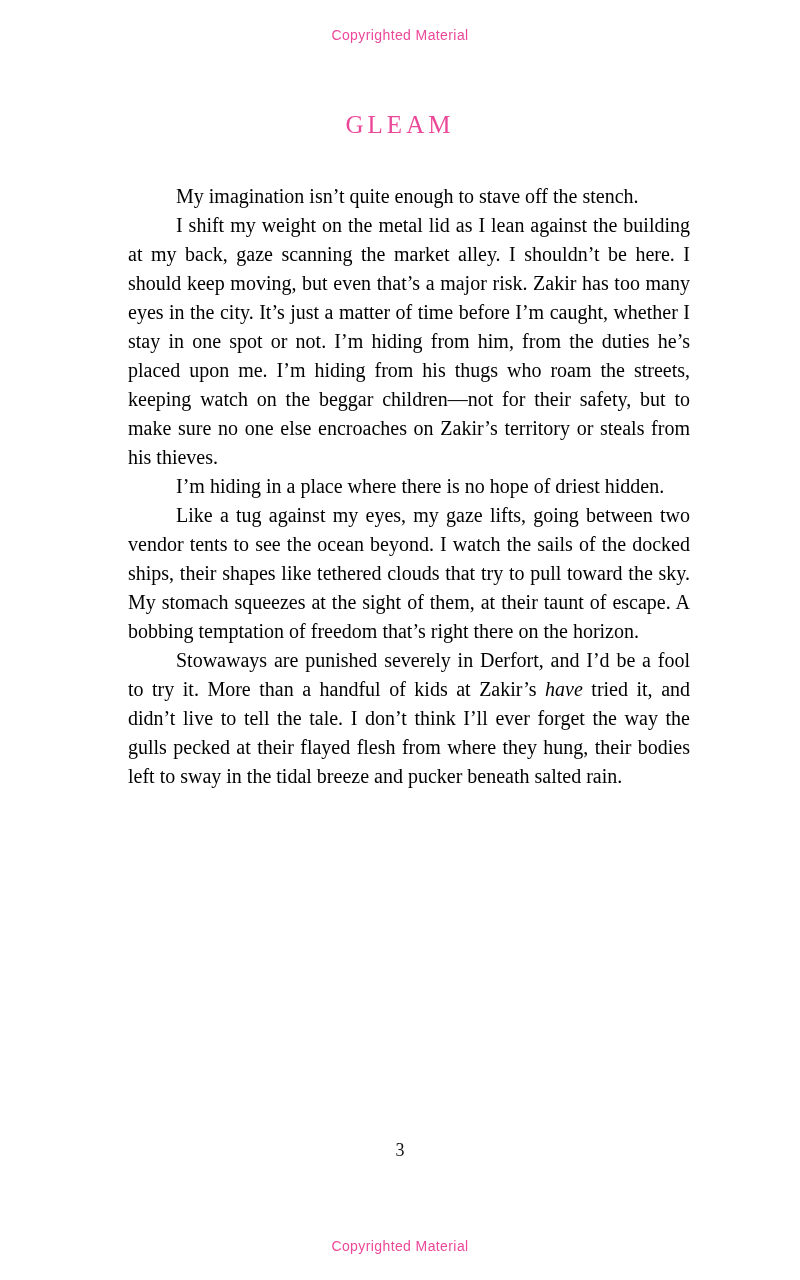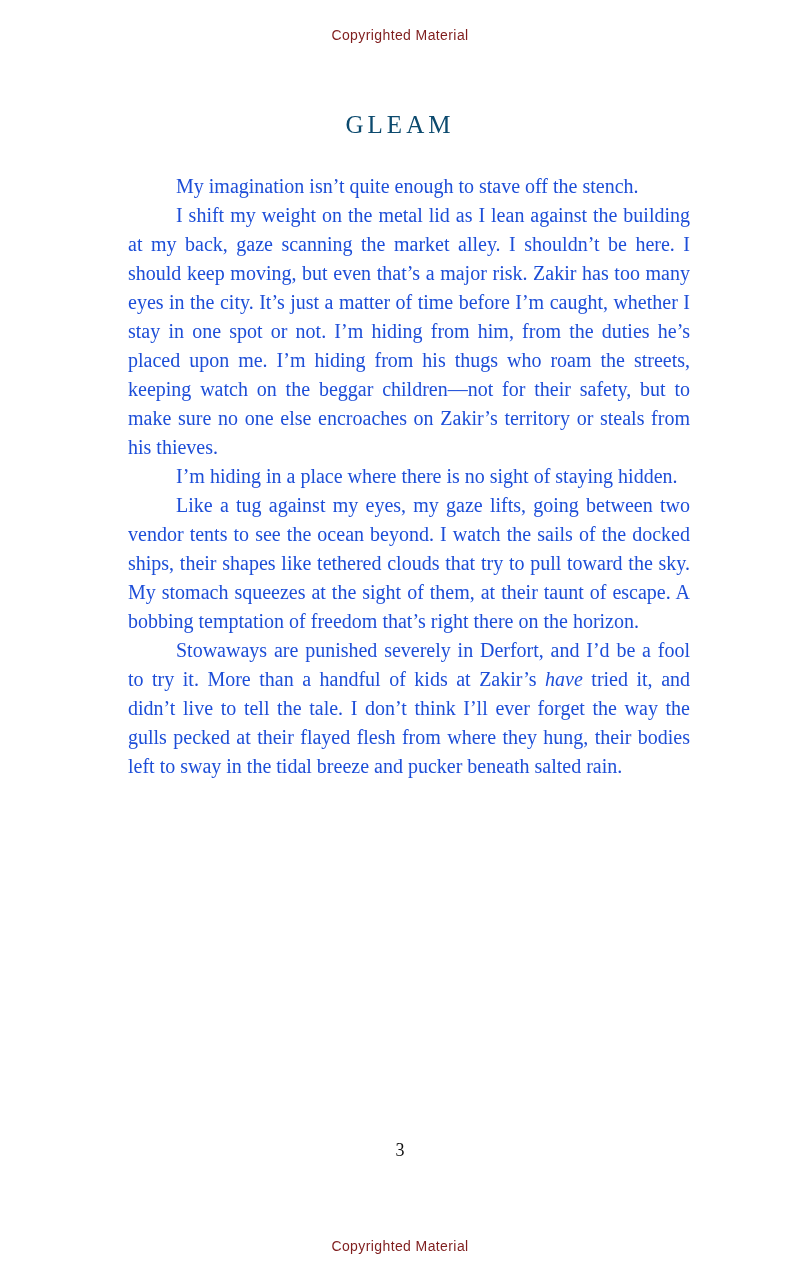--- a/index.html
+++ b/index.html
@@ -17,45 +17,45 @@
     background: #ffffff;
     overflow: hidden;
   }
   .copyright {
     position: absolute;
     left: 0;
     width: 100%;
     text-align: center;
     font-family: "Liberation Sans", sans-serif;
     font-size: 14px;
-    color: #7f1d1d;
+    color: #ec4899;
     letter-spacing: 0.4px;
   }
   .copyright.top { top: 27px; }
   .copyright.bottom { top: 1238px; }
   .chapter-title {
     position: absolute;
     top: 111px;
     left: 0;
     width: 100%;
     text-align: center;
     font-family: "Liberation Serif", serif;
     font-weight: normal;
     font-size: 25px;
     letter-spacing: 4px;
-    color: #0c4a6e;
+    color: #ec4899;
   }
   .body-text {
     position: absolute;
-    top: 172px;
+    top: 182px;
     left: 128px;
     width: 562px;
     font-size: 20px;
     line-height: 29px;
-    color: #1d4ed8;
+    color: #000000;
     text-align: justify;
   }
   .para {
     text-indent: 48px;
     margin: 0;
   }
   .italic { font-style: italic; }
   .page-number {
     position: absolute;
     top: 1140px;
@@ -72,21 +72,21 @@
 
 <div class="page">
 
   <div class="copyright top">Copyrighted Material</div>
 
   <h1 class="chapter-title">GLEAM</h1>
 
   <div class="body-text" id="body-text">
       <p class="para"><span>My imagination isn’t quite enough to stave off the stench.</span></p>
       <p class="para"><span>I shift my weight on the metal lid as I lean against the building at my back, gaze scanning the market alley. I shouldn’t be here. I should keep moving, but even that’s a major risk. Zakir has too many eyes in the city. It’s just a matter of time before I’m caught, whether I stay in one spot or not. I’m hiding from him, from the duties he’s placed upon me. I’m hiding from his thugs who roam the streets, keeping watch on the beggar children—not for their safety, but to make sure no one else encroaches on Zakir’s territory or steals from his thieves.</span></p>
-      <p class="para"><span>I’m hiding in a place where there is no sight of staying hidden.</span></p>
+      <p class="para"><span>I’m hiding in a place where there is no hope of driest hidden.</span></p>
       <p class="para"><span>Like a tug against my eyes, my gaze lifts, going between two vendor tents to see the ocean beyond. I watch the sails of the docked ships, their shapes like tethered clouds that try to pull toward the sky. My stomach squeezes at the sight of them, at their taunt of escape. A bobbing temptation of freedom that’s right there on the horizon.</span></p>
       <p class="para"><span>Stowaways are punished severely in Derfort, and I’d be a fool to try it. More than a handful of kids at Zakir’s </span><span class="italic">have</span><span> tried it, and didn’t live to tell the tale. I don’t think I’ll ever forget the way the gulls pecked at their flayed flesh from where they hung, their bodies left to sway in the tidal breeze and pucker beneath salted rain.</span></p>
     </div>
 
   <div class="page-number">3</div>
 
   <div class="copyright bottom">Copyrighted Material</div>
 
 </div>
 

